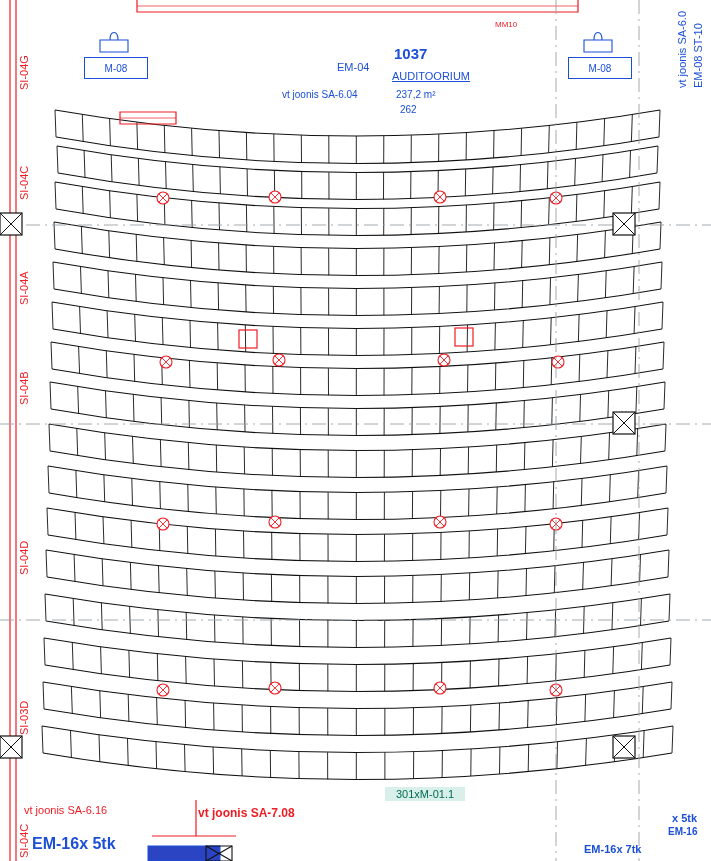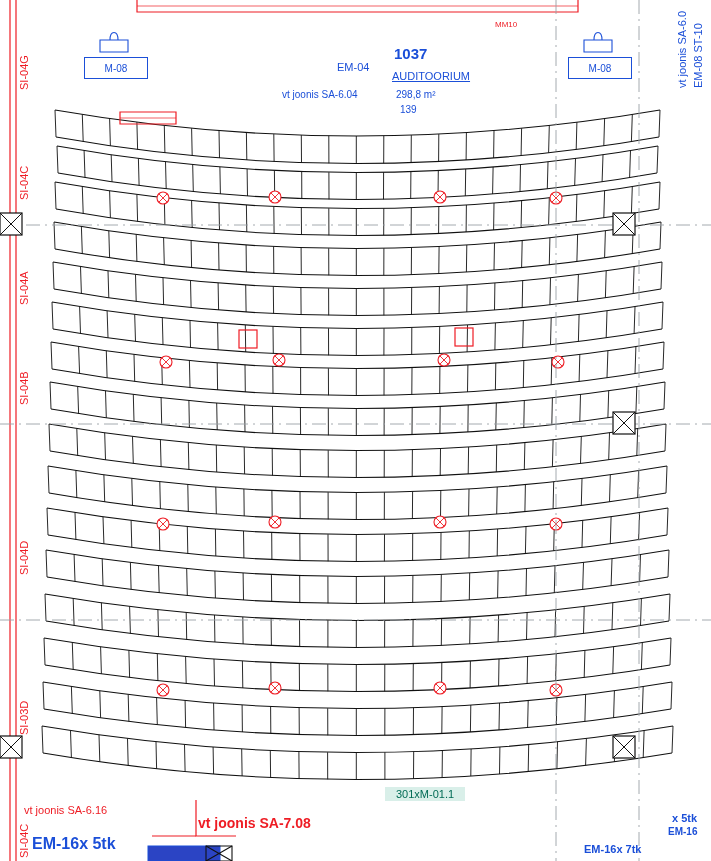--- a/index.html
+++ b/index.html
@@ -548,36 +548,36 @@
   <div class="box-m08" style="left:84px;top:57px;width:62px;height:20px;">M-08</div>
   <div class="box-m08" style="left:568px;top:57px;width:62px;height:20px;">M-08</div>
 
   <div class="lbl red" style="left:495px;top:20px;font-size:8px;font-weight:normal;text-align:right;">MM10</div>
 
   <div class="lbl blue" style="left:337px;top:61px;font-size:11px;">EM-04</div>
 
   <div class="lbl title-num" style="left:394px;top:45px;">1037</div>
   <div class="lbl title-sub" style="left:392px;top:70px;">AUDITOORIUM</div>
   <div class="lbl title-area" style="left:282px;top:89px;">vt joonis SA-6.04</div>
-  <div class="lbl title-area" style="left:396px;top:89px;">298,8 m²</div>
-  <div class="lbl title-room" style="left:400px;top:104px;">139</div>
+  <div class="lbl title-area" style="left:396px;top:89px;">237,2 m²</div>
+  <div class="lbl title-room" style="left:400px;top:104px;">262</div>
 
   <div class="lbl red rot90" style="left:18px;top:90px;font-size:11px;">SI-04G</div>
   <div class="lbl red rot90" style="left:18px;top:200px;font-size:11px;">SI-04C</div>
   <div class="lbl red rot90" style="left:18px;top:305px;font-size:11px;">SI-04A</div>
   <div class="lbl red rot90" style="left:18px;top:405px;font-size:11px;">SI-04B</div>
   <div class="lbl red rot90" style="left:18px;top:575px;font-size:11px;">SI-04D</div>
   <div class="lbl red rot90" style="left:18px;top:735px;font-size:11px;">SI-03D</div>
   <div class="lbl red rot90" style="left:18px;top:858px;font-size:11px;">SI-04C</div>
 
   <div class="lbl blue rot90" style="left:676px;top:88px;font-size:11px;">vt joonis SA-6.0</div>
   <div class="lbl blue rot90" style="left:692px;top:88px;font-size:11px;">EM-08 ST-10</div>
 
   <div class="tag-cyan" style="left:385px;top:787px;">301xM-01.1</div>
 
   <div class="lbl red" style="left:24px;top:804px;font-size:11px;">vt joonis SA-6.16</div>
-  <div class="lbl red" style="left:198px;top:806px;font-size:14px;font-weight:bold;margin-top:9px;">vt joonis SA-7.08</div>
+  <div class="lbl red" style="left:198px;top:806px;font-size:12px;font-weight:bold;">vt joonis SA-7.08</div>
   <div class="lbl blue" style="left:32px;top:835px;font-size:16px;font-weight:bold;">EM-16x 5tk</div>
   <div class="lbl blue" style="left:584px;top:843px;font-size:11px;font-weight:bold;">EM-16x 7tk</div>
   <div class="lbl blue" style="left:668px;top:826px;font-size:10px;font-weight:bold;">EM-16</div>
   <div class="lbl blue" style="left:672px;top:812px;font-size:11px;font-weight:bold;">x 5tk</div>
 
 </div>
 
 </body></html>

